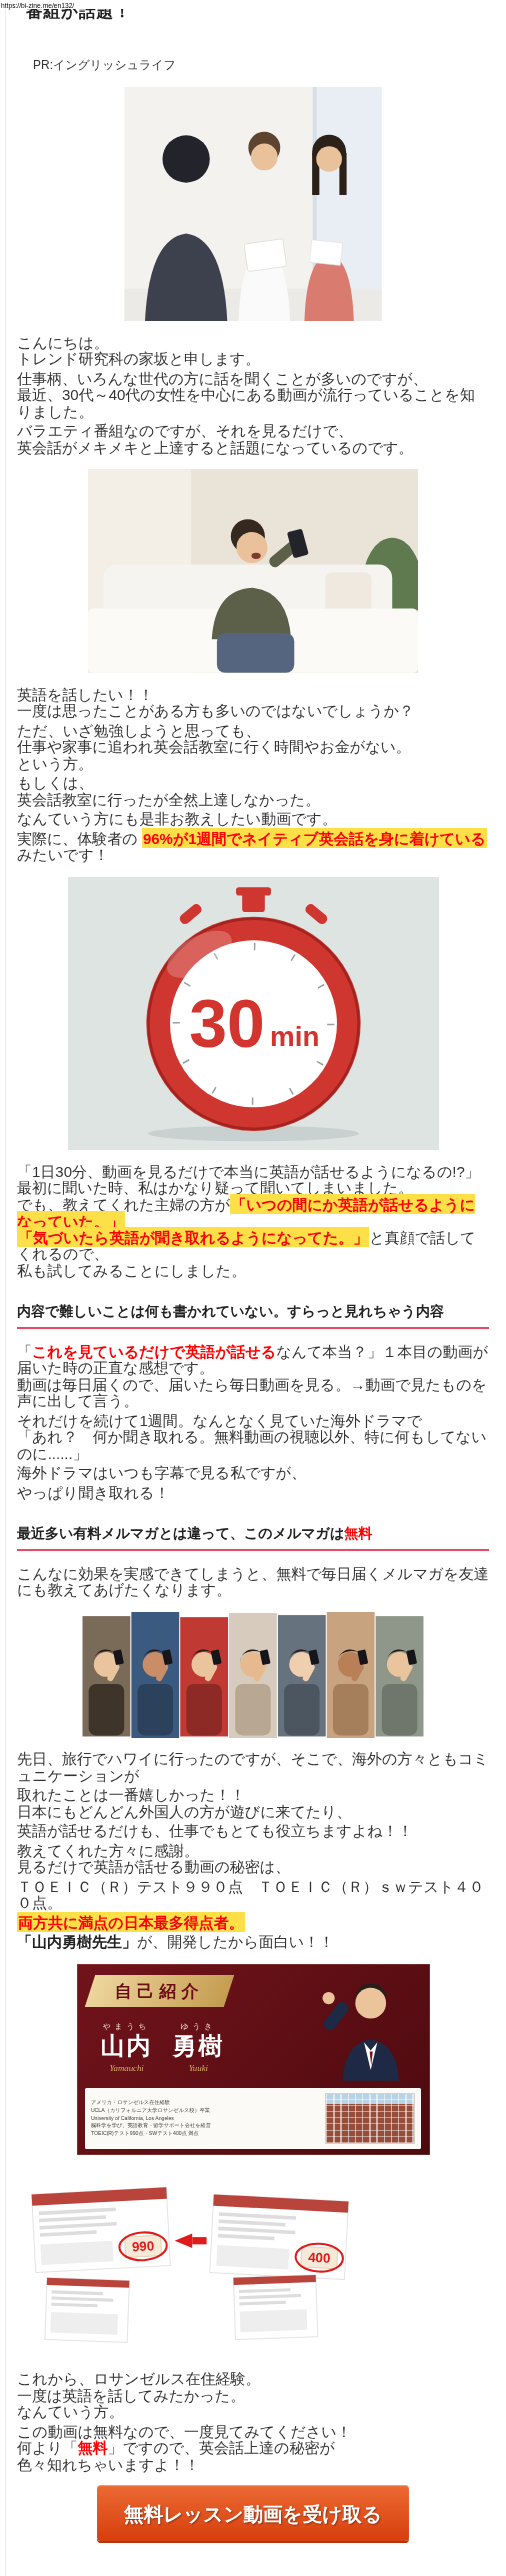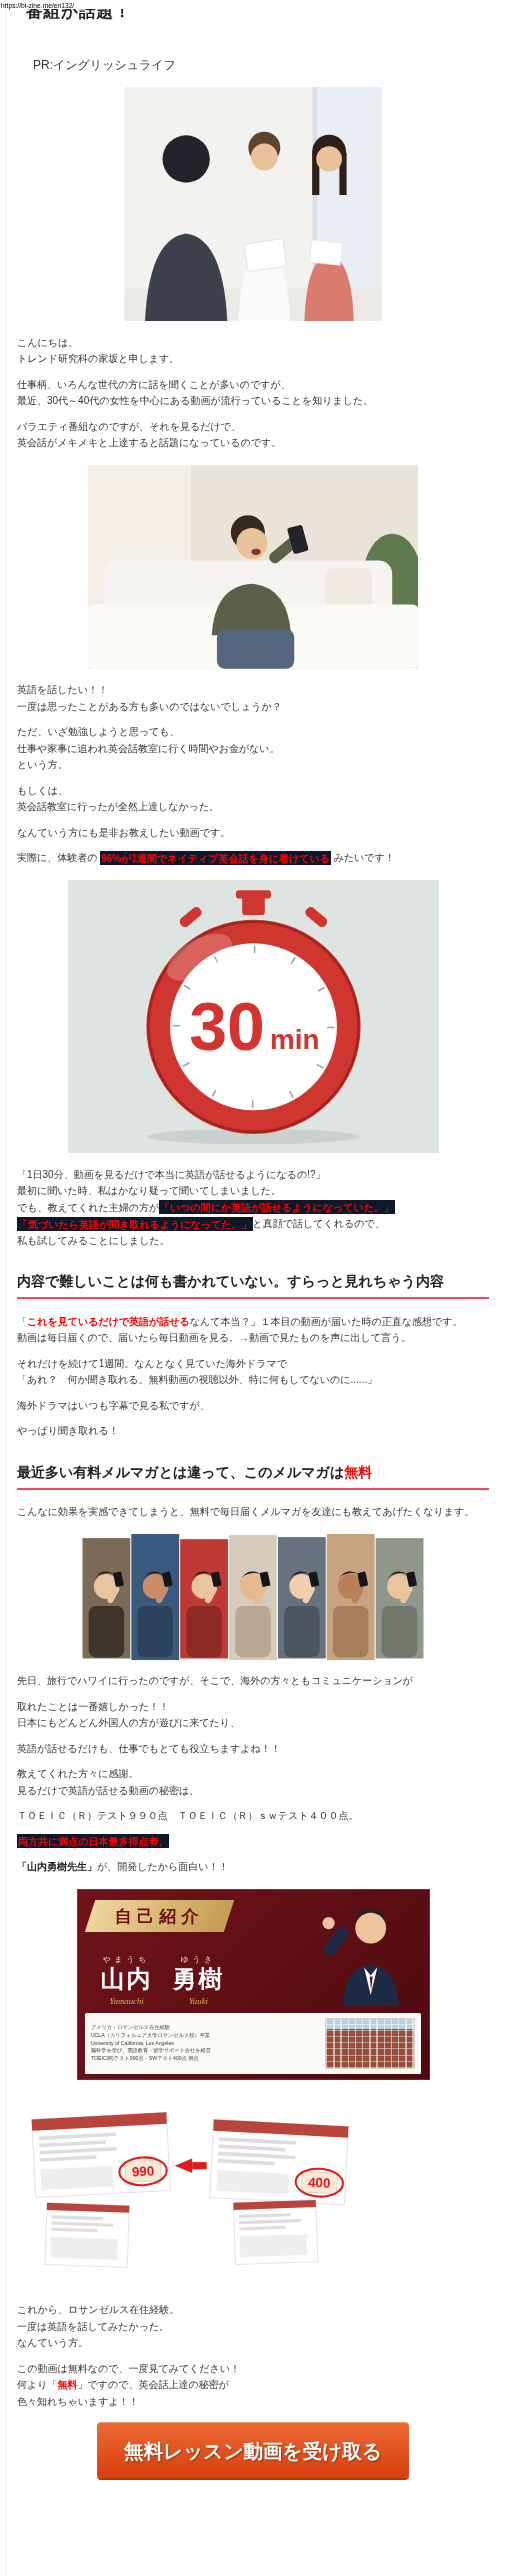--- a/index.html
+++ b/index.html
@@ -7,42 +7,42 @@
     width:506px;height:2877px;position:relative;overflow:hidden;
     background:#fff;color:#333;
     font-family:"Liberation Sans","DejaVu Sans",sans-serif;
   }
   .leftline{position:absolute;left:5.2px;top:9.3px;height:2720px;width:0.5px;background:#ececec;}
   .url{font-size:6.7px;color:#000;padding:1.5px 0 0 1px;}
   .clip-title{height:11.3px;overflow:hidden;margin-left:26px;}
   .clip-title span{display:block;font-size:16.5px;font-weight:bold;color:#222;letter-spacing:1px;transform:translateY(-7.7px);}
   .content{padding:0 17px;}
   .pr{margin-top:37px;font-size:12px;color:#333;padding-left:16px;}
-  p.body{font-size:10px;line-height:16.5px;color:#333;margin:9px 0;}
-  .hl{background:#0f172a;color:#ff0000;font-weight:bold;padding:1.5px 1px;}
+  p.body{font-size:15px;line-height:16.5px;color:#333;margin:3px 0;}
+  .hl{background:#fde047;color:#ff0000;font-weight:bold;padding:1.5px 1px;}
   .rd{color:#ff0000;font-weight:bold;}
   .bd{font-weight:bold;color:#222;}
   h2.sec{font-size:14px;font-weight:bold;color:#222;line-height:1.35;
     margin:23px 0 14.4px;padding-bottom:6.2px;border-bottom:2.1px solid #ee4964;}
   .fig{display:block;margin:13.4px auto;}
   .ph1{width:258px;height:234px;}
   .ph2{width:330px;height:204px;}
   .sw{width:371px;height:273px;}
   .collage{width:343px;height:126px;}
   
   .card{width:353px;height:191px;position:relative;margin:13.4px auto;
     background:linear-gradient(135deg,#72131b 0%,#5a0d13 55%,#430link80c 100%);
     background:linear-gradient(135deg,#72131b,#4c0a0f);
     box-shadow:inset 0 0 0 0.5px rgba(233,207,143,.35);}
   .banner{position:absolute;left:13.4px;top:10.3px;width:139px;height:32px;
     background:linear-gradient(100deg,#eed79e,#c49b4f);transform:skewX(-18deg);
     display:flex;align-items:center;justify-content:center;}
   .banner>span{transform:skewX(18deg);font-family:"Liberation Serif","DejaVu Serif",serif;
     font-size:17px;font-weight:bold;color:#6b0e13;letter-spacing:5.2px;}
-  .nameblock{position:absolute;left:24px;top:66px;display:flex;gap:19.6px;}
+  .nameblock{position:absolute;left:24px;top:58px;display:flex;gap:19.6px;}
   .ncol{text-align:center;}
   .furi{color:#f3e6c8;font-size:7.7px;letter-spacing:4.1px;margin-bottom:1px;}
   .kanji{color:#fff;font-size:24px;font-weight:bold;letter-spacing:2.1px;line-height:1.1;}
   .romaji{color:#d8b267;font-family:"Liberation Serif","DejaVu Serif",serif;font-style:italic;font-size:8.8px;margin-top:3.1px;}
   .portrait{position:absolute;right:7.2px;top:6.2px;}
   .panel{position:absolute;left:8.2px;right:8.2px;bottom:6.2px;height:61px;background:#fbfaf6;
     border-radius:1.5px;display:flex;align-items:center;gap:7.2px;padding:4.1px 6.2px;box-sizing:border-box;}
   .plines{flex:1;font-size:5.2px;line-height:7.7px;color:#3a3a3a;}
   .bldg{width:88px;height:49px;flex:0 0 auto;border:0.5px solid #d8d2c6;
     background-image:

